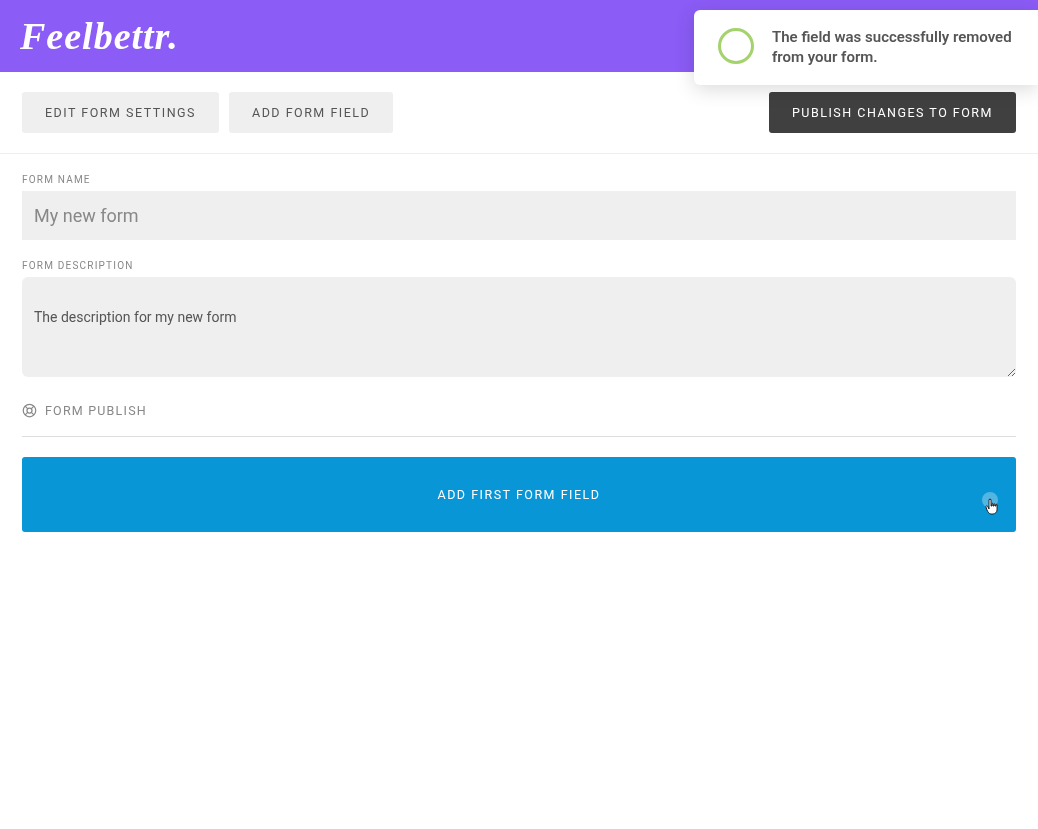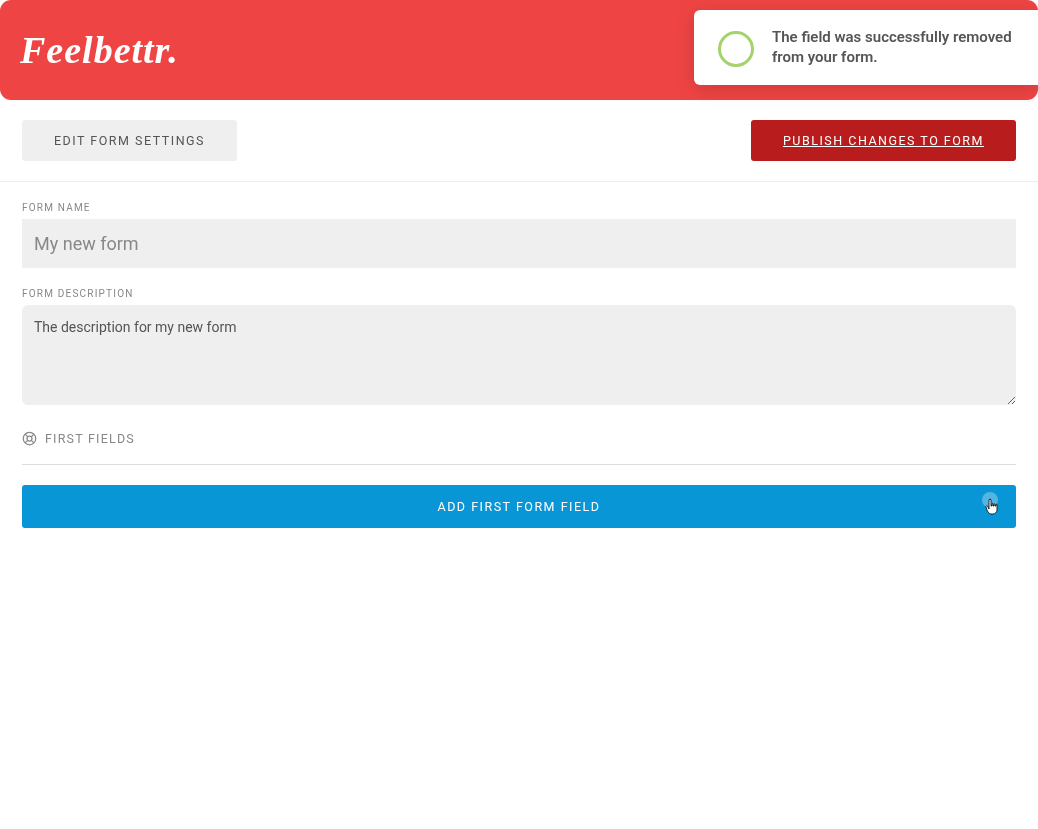--- a/index.html
+++ b/index.html
@@ -9,45 +9,44 @@
     }
     body {
       font-family: -apple-system, BlinkMacSystemFont, "Segoe UI", Roboto, Helvetica, Arial, sans-serif;
       background: #fff;
       width: 1038px;
       height: 829px;
       overflow: hidden;
       position: relative;
     }
     .header {
-      background: #ef4444;
-      height: 100px;
+      background: #8b5cf6;
+      height: 72px;
       display: flex;
       align-items: center;
       padding: 0 20px;
-      border-radius: 11px;
     }
     .logo {
       color: #fff;
       font-family: "Brush Script MT", cursive;
       font-size: 38px;
       font-weight: bold;
       font-style: italic;
       letter-spacing: 1px;
     }
     .toast {
       position: absolute;
       top: 10px;
       right: 0;
       background: #fff;
       border-radius: 6px 0 0 6px;
       box-shadow: 0 4px 20px rgba(0,0,0,0.15);
       padding: 18px 24px;
       display: flex;
-      align-items: flex-end;
+      align-items: flex-start;
       gap: 18px;
       width: 344px;
     }
     .toast-icon {
       width: 36px;
       height: 36px;
       border: 3px solid #a4d26d;
       border-radius: 50%;
       flex-shrink: 0;
     }
@@ -65,30 +64,29 @@
     }
     .toolbar-spacer {
       flex: 1;
     }
     .btn {
       border: none;
       background: #efefef;
       color: #555;
       font-size: 12.5px;
       letter-spacing: 1.5px;
-      padding: 13px 32px;
+      padding: 13px 23px;
       border-radius: 3px;
       cursor: pointer;
       font-family: inherit;
       text-transform: uppercase;
     }
     .btn-publish {
-      background: #b91c1c;
+      background: #404040;
       color: #fff;
-      text-decoration: underline;
     }
     .content {
       padding: 20px 22px;
     }
     .field-label {
       color: #888;
       font-size: 10px;
       letter-spacing: 1.2px;
       margin-bottom: 6px;
       text-transform: uppercase;
@@ -101,21 +99,21 @@
       font-size: 18px;
       color: #888;
       font-family: inherit;
       border-radius: 0;
       margin-bottom: 20px;
     }
     .textarea-input {
       width: 100%;
       background: #efefef;
       border: none;
-      padding: 14px 12px;
+      padding: 32px 12px;
       font-size: 14px;
       color: #555;
       font-family: inherit;
       border-radius: 6px;
       height: 100px;
       resize: both;
       margin-bottom: 22px;
     }
     .section-header {
       display: flex;
@@ -136,21 +134,21 @@
     .divider {
       border: none;
       border-top: 1px solid #ddd;
       margin-bottom: 20px;
     }
     .btn-add-first {
       width: 100%;
       background: #0996d6;
       color: #fff;
       border: none;
-      padding: 14px;
+      padding: 30px;
       font-size: 12.5px;
       letter-spacing: 1.5px;
       border-radius: 3px;
       cursor: pointer;
       font-family: inherit;
       text-transform: uppercase;
     }
     .cursor {
       position: absolute;
       left: 980px;
@@ -177,20 +175,21 @@
   <div class="logo">Feelbettr.</div>
 </div>
 
 <div class="toast">
   <div class="toast-icon"></div>
   <div class="toast-text">The field was successfully removed from your form.</div>
 </div>
 
 <div class="toolbar">
   <button class="btn">EDIT FORM SETTINGS</button>
+  <button class="btn">ADD FORM FIELD</button>
   <div class="toolbar-spacer"></div>
   <button class="btn btn-publish">PUBLISH CHANGES TO FORM</button>
 </div>
 
 <div class="content">
   <div class="field-label">FORM NAME</div>
   <input type="text" class="text-input" value="My new form" style="">
 
   <div class="field-label">FORM DESCRIPTION</div>
   <textarea class="textarea-input" style="">The description for my new form</textarea>
@@ -199,21 +198,21 @@
     <span class="help-icon">
       <svg width="15" height="15" viewBox="0 0 24 24" fill="none" stroke="#888" stroke-width="2">
         <circle cx="12" cy="12" r="10"></circle>
         <circle cx="12" cy="12" r="4"></circle>
         <line x1="5" y1="5" x2="9" y2="9"></line>
         <line x1="19" y1="5" x2="15" y2="9"></line>
         <line x1="5" y1="19" x2="9" y2="15"></line>
         <line x1="19" y1="19" x2="15" y2="15"></line>
       </svg>
     </span>
-    <span>FIRST FIELDS</span>
+    <span>FORM PUBLISH</span>
   </div>
 
   <hr class="divider">
 
   <button class="btn-add-first">ADD FIRST FORM FIELD</button>
 </div>
 
 <div class="cursor">
   <div class="cursor-circle"></div>
   <div class="cursor-hand">

